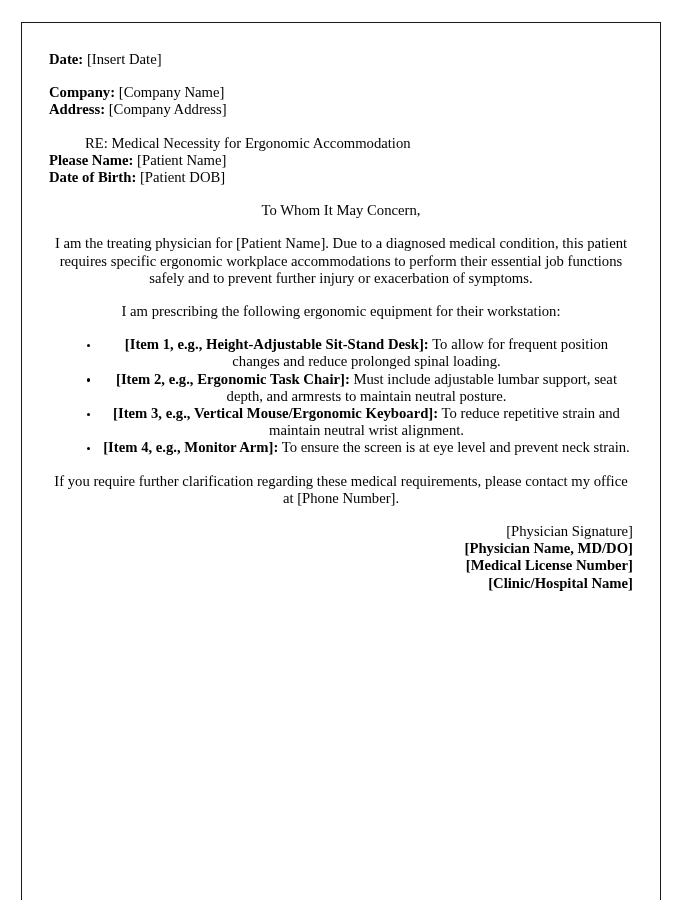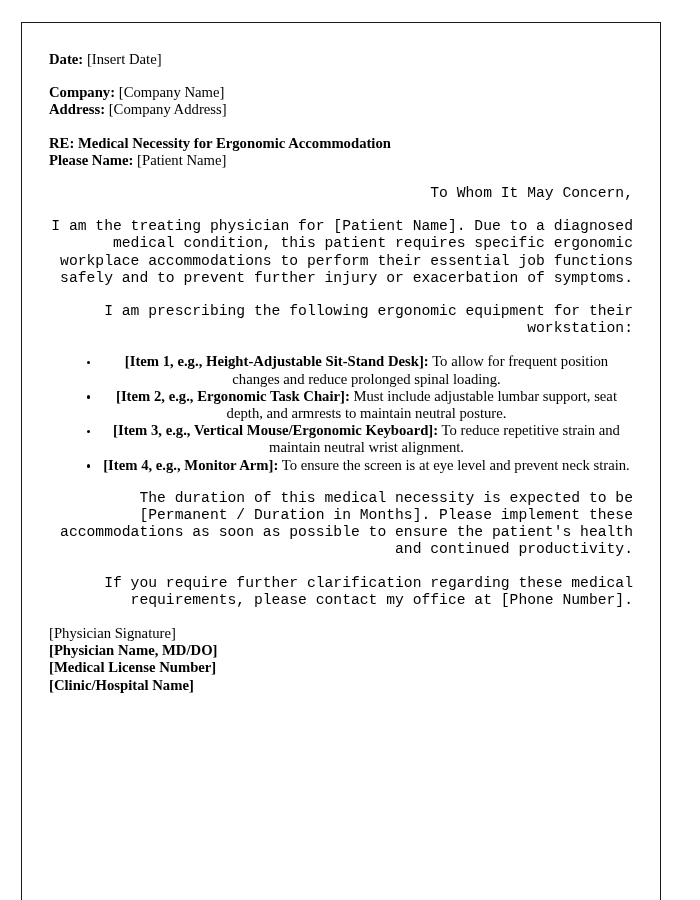--- a/index.html
+++ b/index.html
@@ -37,26 +37,25 @@
   .blk {
     margin: 0 0 16px 0;
   }
   .blk:last-child { margin-bottom: 0; }
 
   .line { display: block; }
 
   .lbl { font-weight: bold; }
   .val { font-weight: normal; }
 
-  .re-line { font-weight: bold; }
+  .re-line { font-weight: normal; margin-left: 36px; }
 
   p.para {
     margin: 0 0 16px 0;
-    text-align: right;
-    font-family: Liberation Mono, monospace;
+    text-align: center;
   }
 
   ul.equip-list {
     margin: 0 0 16px 0;
     padding: 0 0 0 38px;
     list-style: none;
     text-align: center;
   }
   ul.equip-list > li {
     position: relative;
@@ -70,21 +69,21 @@
     left: 0;
     top: 7.5px;
     width: 3.4px;
     height: 3.4px;
     background: #000000;
     border-radius: 50%;
   }
   .item-name { font-weight: bold; }
   .item-desc { font-weight: normal; }
 
-  .sig-block .line { display: block; }
+  .sig-block .line { display: block; text-align: right; }
   .sig-plain { font-weight: normal; }
   .sig-bold { font-weight: bold; }
 </style>
 </head>
 <body>
 
 <div id="letter-page">
   <div class="letter-body">
 
     <div class="blk">
@@ -92,36 +91,36 @@
     </div>
 
     <div class="blk">
       <span class="line"><span class="lbl">Company:</span> <span class="val">[Company Name]</span></span>
       <span class="line"><span class="lbl">Address:</span> <span class="val">[Company Address]</span></span>
     </div>
 
     <div class="blk">
       <span class="line re-line">RE: Medical Necessity for Ergonomic Accommodation</span>
       <span class="line"><span class="lbl">Please Name:</span> <span class="val">[Patient Name]</span></span>
+      <span class="line"><span class="lbl">Date of Birth:</span> <span class="val">[Patient DOB]</span></span>
     </div>
 
     <p class="para">To Whom It May Concern,</p>
 
     <p class="para">I am the treating physician for [Patient Name]. Due to a diagnosed medical condition, this patient requires specific ergonomic workplace accommodations to perform their essential job functions safely and to prevent further injury or exacerbation of symptoms.</p>
 
     <p class="para">I am prescribing the following ergonomic equipment for their workstation:</p>
 
     <ul class="equip-list">
       <li><span class="item-name">[Item 1, e.g., Height-Adjustable Sit-Stand Desk]:</span><span class="item-desc"> To allow for frequent position changes and reduce prolonged spinal loading.</span></li>
       <li><span class="item-name">[Item 2, e.g., Ergonomic Task Chair]:</span><span class="item-desc"> Must include adjustable lumbar support, seat depth, and armrests to maintain neutral posture.</span></li>
       <li><span class="item-name">[Item 3, e.g., Vertical Mouse/Ergonomic Keyboard]:</span><span class="item-desc"> To reduce repetitive strain and maintain neutral wrist alignment.</span></li>
       <li><span class="item-name">[Item 4, e.g., Monitor Arm]:</span><span class="item-desc"> To ensure the screen is at eye level and prevent neck strain.</span></li>
     </ul>
 
-    <p class="para">The duration of this medical necessity is expected to be [Permanent / Duration in Months]. Please implement these accommodations as soon as possible to ensure the patient's health and continued productivity.</p>
 
     <p class="para">If you require further clarification regarding these medical requirements, please contact my office at [Phone Number].</p>
 
 
     <div class="blk sig-block">
       <span class="line sig-plain">[Physician Signature]</span>
       <span class="line sig-bold">[Physician Name, MD/DO]</span>
       <span class="line sig-bold">[Medical License Number]</span>
       <span class="line sig-bold">[Clinic/Hospital Name]</span>
     </div>

